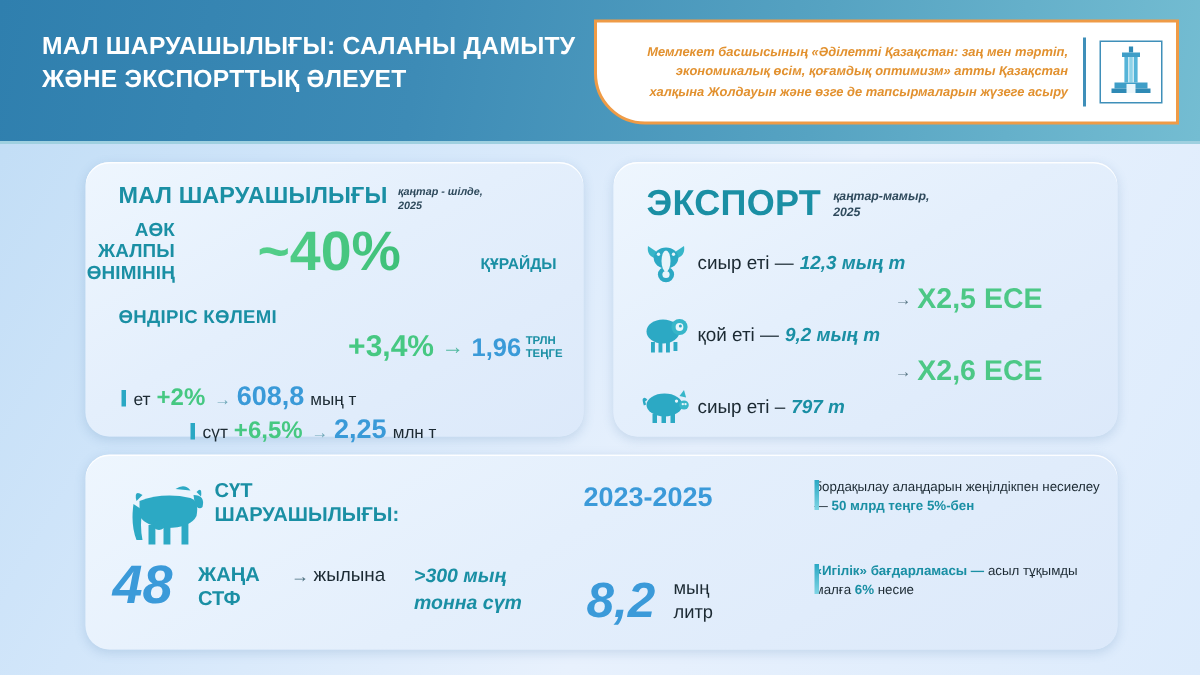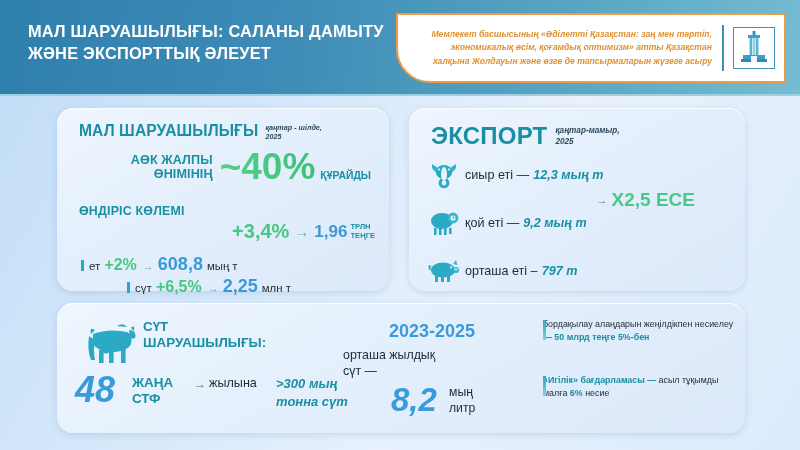--- a/index.html
+++ b/index.html
@@ -50,21 +50,21 @@
   #card-livestock { left:57px;  top:108px; width:332px; height:183px; }
   #card-export    { left:409px; top:108px; width:336px; height:183px; }
   #card-dairy     { left:57px;  top:303px; width:688px; height:130px; }
 
   
   .lv-head { position:absolute; left:22px; top:14px; display:flex; align-items:flex-start; }
   .lv-head h2 { font-size:15.6px; font-weight:bold; color:#1a8fa4; letter-spacing:.1px;text-align:right; }
   .lv-date { margin-left:7px; margin-top:1px; font-size:7.2px; font-style:italic;
              font-weight:bold; color:#2f4a5c; line-height:1.25; }
   .lv-row1 { position:absolute; left:22px; top:38px; width:292px;
-             display:flex; align-items:center; justify-content:flex-end; }
+             display:flex; align-items:center; justify-content:flex-end;gap:48px; }
   .lv-lab { text-align:right; font-size:12.6px; font-weight:bold; color:#1a8fa4;
             line-height:1.15; letter-spacing:.1px; }
   .lv-40 { font-size:37px; font-weight:bold; margin:0 5px 0 7px;
            background:linear-gradient(90deg,#54cf8a,#3ec079);
            -webkit-background-clip:text; background-clip:text; color:transparent; }
   .lv-kur { font-size:10.4px; font-weight:bold; color:#1a8fa4; align-self:flex-end;
             margin-bottom:7px; }
   .lv-prod { position:absolute; left:22px; top:96px; font-size:12.4px;
              font-weight:bold; color:#1a8fa4; letter-spacing:.2px; }
   .lv-row2 { position:absolute; left:22px; top:112px; width:296px;
@@ -238,39 +238,43 @@
           <circle cx="25.6" cy="8.4" r="1" fill="#2ca9c4"></circle>
           <rect x="6" y="19" width="2.6" height="7" fill="#2ca9c4"></rect>
           <rect x="11" y="19" width="2.6" height="7" fill="#2ca9c4"></rect>
           <rect x="16" y="19" width="2.6" height="7" fill="#2ca9c4"></rect>
           <rect x="21" y="19" width="2.6" height="6" fill="#2ca9c4"></rect>
         </svg>
       </span>
       <span class="ex-name">қой еті —</span>
       <span class="ex-val">9,2 мың т</span>
     </div>
+    <div class="ex-mult">
+      <span class="ex-arw">→</span>
+      <span class="ex-x">X2,6 ЕСЕ</span>
+    </div>
   </div>
 
   <div class="ex-item" style="top:146px">
     <div class="ex-line">
       <span class="ex-ico">
         <svg width="32" height="26" viewBox="0 0 32 26">
           <ellipse cx="15" cy="12" rx="12" ry="7.6" fill="#2ca9c4"></ellipse>
           <path d="M25 6 L28 2 L29.4 7 Z" fill="#37b6c9"></path>
           <ellipse cx="28" cy="12" rx="3.2" ry="3" fill="#37b6c9"></ellipse>
           <circle cx="27.2" cy="11.4" r="0.8" fill="#e8f5fb"></circle>
           <circle cx="29" cy="11.4" r="0.8" fill="#e8f5fb"></circle>
           <circle cx="23" cy="9.4" r="1.1" fill="#e8f5fb"></circle>
           <rect x="7" y="18" width="3" height="6" fill="#2ca9c4"></rect>
           <rect x="13" y="18" width="3" height="6" fill="#2ca9c4"></rect>
           <rect x="19" y="18" width="3" height="6" fill="#2ca9c4"></rect>
           <path d="M3 9 Q0 6 2 12" stroke="#2ca9c4" stroke-width="1.6" fill="none"></path>
         </svg>
       </span>
-      <span class="ex-name">орташа еті –</span>
+      <span class="ex-name">сиыр еті –</span>
       <span class="ex-val">797 т</span>
     </div>
   </div>
 </div>
 
 <div class="card" id="card-dairy">
   <div class="dy-cow">
     <svg width="62" height="46" viewBox="0 0 62 46">
       <path d="M14 14 Q12 6 18 10 Z" fill="#2ca9c4"></path>
       <path d="M54 8 Q58 4 57 11 Z" fill="#2ca9c4"></path>
@@ -289,22 +293,20 @@
 
   <div class="dy-48">48</div>
   <div class="dy-new" style="white-space:pre-line">ЖАҢА
 СТФ</div>
   <div class="dy-ar">→</div>
   <div class="dy-yr">жылына</div>
   <div class="dy-300" style="white-space:pre-line">&gt;300 мың
 тонна сүт</div>
 
   <div class="dy-years">2023-2025</div>
-  <div class="dy-avg" style="white-space:pre-line">орташа жылдық
-сүт —</div>
   <div class="dy-82">8,2</div>
   <div class="dy-lit" style="white-space:pre-line">мың
 литр</div>
 
   <div class="dy-note" id="dy-note-1">
     <span>бордақылау алаңдарын жеңілдікпен несиелеу — </span><span class="acc">50 млрд теңге 5%-бен</span>
   </div>
   <div class="dy-note" id="dy-note-2">
     <span class="acc">«Игілік» бағдарламасы —</span><span> асыл тұқымды малға </span><span class="acc">6%</span><span> несие</span>
   </div>

